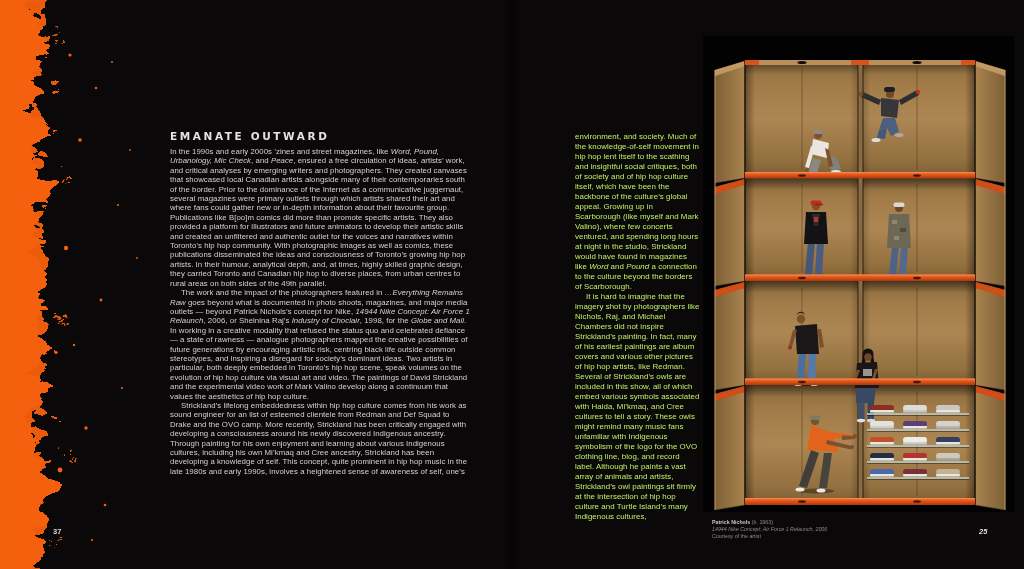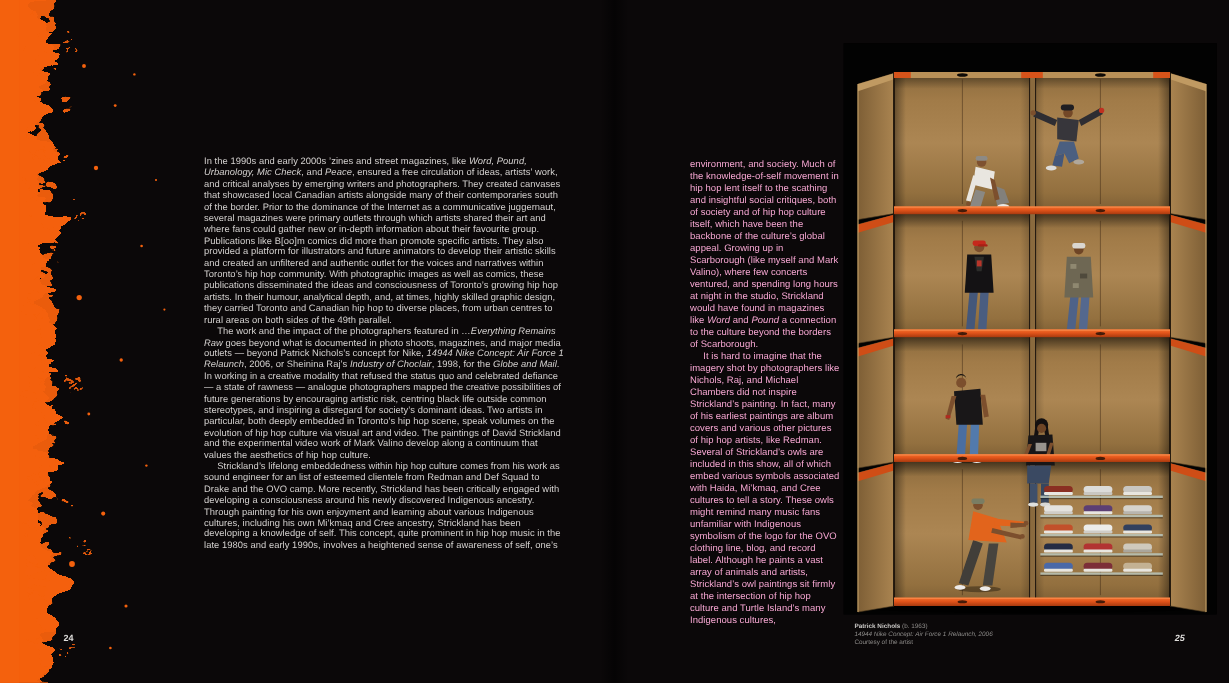--- a/index.html
+++ b/index.html
@@ -16,21 +16,21 @@
   .col-main{position:absolute;left:170px;top:130px;width:302px;color:#d5d2d0;}
   h1.heading{
     margin:0 0 5px 0;font-family:"DejaVu Sans",sans-serif;font-weight:700;
     font-size:10.5px;letter-spacing:2.6px;color:#e5e3e0;transform:scaleY(.95);
     transform-origin:left top;white-space:nowrap;
   }
   .para{margin:0;font-size:7.8px;line-height:9.4px;letter-spacing:.05px;text-align:left;}
   .para em{font-style:italic;}
   .para.indent{text-indent:11px;}
   
-  .col-right{position:absolute;left:575px;top:132px;width:125px;color:#f9a8d4;}
+  .col-right{position:absolute;left:575px;top:132px;width:125px;color:#bef264;}
   .col-right .para{font-size:7.9px;line-height:10px;}
   
   .photo{position:absolute;left:703px;top:36px;width:311px;height:476px;margin:0;background:#020202;}
   .photo svg{display:block;}
   
   .caption{position:absolute;left:712px;top:519px;font-size:5.3px;line-height:6.9px;color:#8d8b89;}
   .cap-name{font-weight:700;color:#c9c7c5;}
   .cap-title{font-style:italic;}
   
   .pagenum{position:absolute;font-size:7.5px;font-weight:700;color:#dedcda;}
@@ -83,25 +83,26 @@
       <circle cx="92" cy="540" r="1.1"></circle>
         <circle cx="130" cy="150" r="0.9"></circle>
       <circle cx="112" cy="62" r="1"></circle>
     </g>
   </svg>
 
   <div class="gutter"></div>
 
   <div class="page-left">
     <div class="col-main">
+      <h1 class="heading">EMANATE OUTWARD</h1>
       <p class="para">In the 1990s and early 2000s ’zines and street magazines, like <em>Word, Pound, Urbanology, Mic Check</em>, and <em>Peace</em>, ensured a free circulation of ideas, artists’ work, and critical analyses by emerging writers and photographers. They created canvases that showcased local Canadian artists alongside many of their contemporaries south of the border. Prior to the dominance of the Internet as a communicative juggernaut, several magazines were primary outlets through which artists shared their art and where fans could gather new or in-depth information about their favourite group. Publications like B[oo]m comics did more than promote specific artists. They also provided a platform for illustrators and future animators to develop their artistic skills and created an unfiltered and authentic outlet for the voices and narratives within Toronto’s hip hop community. With photographic images as well as comics, these publications disseminated the ideas and consciousness of Toronto’s growing hip hop artists. In their humour, analytical depth, and, at times, highly skilled graphic design, they carried Toronto and Canadian hip hop to diverse places, from urban centres to rural areas on both sides of the 49th parallel.</p>
       <p class="para indent">The work and the impact of the photographers featured in <em>…Everything Remains Raw</em> goes beyond what is documented in photo shoots, magazines, and major media outlets — beyond Patrick Nichols’s concept for Nike, <em>14944 Nike Concept: Air Force 1 Relaunch</em>, 2006, or Sheinina Raj’s <em>Industry of Choclair</em>, 1998, for the <em>Globe and Mail</em>. In working in a creative modality that refused the status quo and celebrated defiance — a state of rawness — analogue photographers mapped the creative possibilities of future generations by encouraging artistic risk, centring black life outside common stereotypes, and inspiring a disregard for society’s dominant ideas. Two artists in particular, both deeply embedded in Toronto’s hip hop scene, speak volumes on the evolution of hip hop culture via visual art and video. The paintings of David Strickland and the experimental video work of Mark Valino develop along a continuum that values the aesthetics of hip hop culture.</p>
       <p class="para indent">Strickland’s lifelong embeddedness within hip hop culture comes from his work as sound engineer for an list of esteemed clientele from Redman and Def Squad to Drake and the OVO camp. More recently, Strickland has been critically engaged with developing a consciousness around his newly discovered Indigenous ancestry. Through painting for his own enjoyment and learning about various Indigenous cultures, including his own Mi’kmaq and Cree ancestry, Strickland has been developing a knowledge of self. This concept, quite prominent in hip hop music in the late 1980s and early 1990s, involves a heightened sense of awareness of self, one’s</p>
     </div>
-    <div class="pagenum pagenum-left">24</div>
+    <div class="pagenum pagenum-left">37</div>
   </div>
 
   <div class="page-right">
     <div class="col-right">
       <p class="para">environment, and society. Much of the knowledge-of-self movement in hip hop lent itself to the scathing and insightful social critiques, both of society and of hip hop culture itself, which have been the backbone of the culture’s global appeal. Growing up in Scarborough (like myself and Mark Valino), where few concerts ventured, and spending long hours at night in the studio, Strickland would have found in magazines like <em>Word</em> and <em>Pound</em> a connection to the culture beyond the borders of Scarborough.</p>
       <p class="para indent">It is hard to imagine that the imagery shot by photographers like Nichols, Raj, and Michael Chambers did not inspire Strickland’s painting. In fact, many of his earliest paintings are album covers and various other pictures of hip hop artists, like Redman. Several of Strickland’s owls are included in this show, all of which embed various symbols associated with Haida, Mi’kmaq, and Cree cultures to tell a story. These owls might remind many music fans unfamiliar with Indigenous symbolism of the logo for the OVO clothing line, blog, and record label. Although he paints a vast array of animals and artists, Strickland’s owl paintings sit firmly at the intersection of hip hop culture and Turtle Island’s many Indigenous cultures,</p>
     </div>
 
     <figure class="photo" aria-label="Photograph of a tall stack of giant open orange-trimmed Nike shoeboxes; men pose inside the cardboard compartments and rows of sneakers sit on glass shelves in the lower right compartment.">
       <svg width="311" height="476" viewBox="0 0 311 476">

